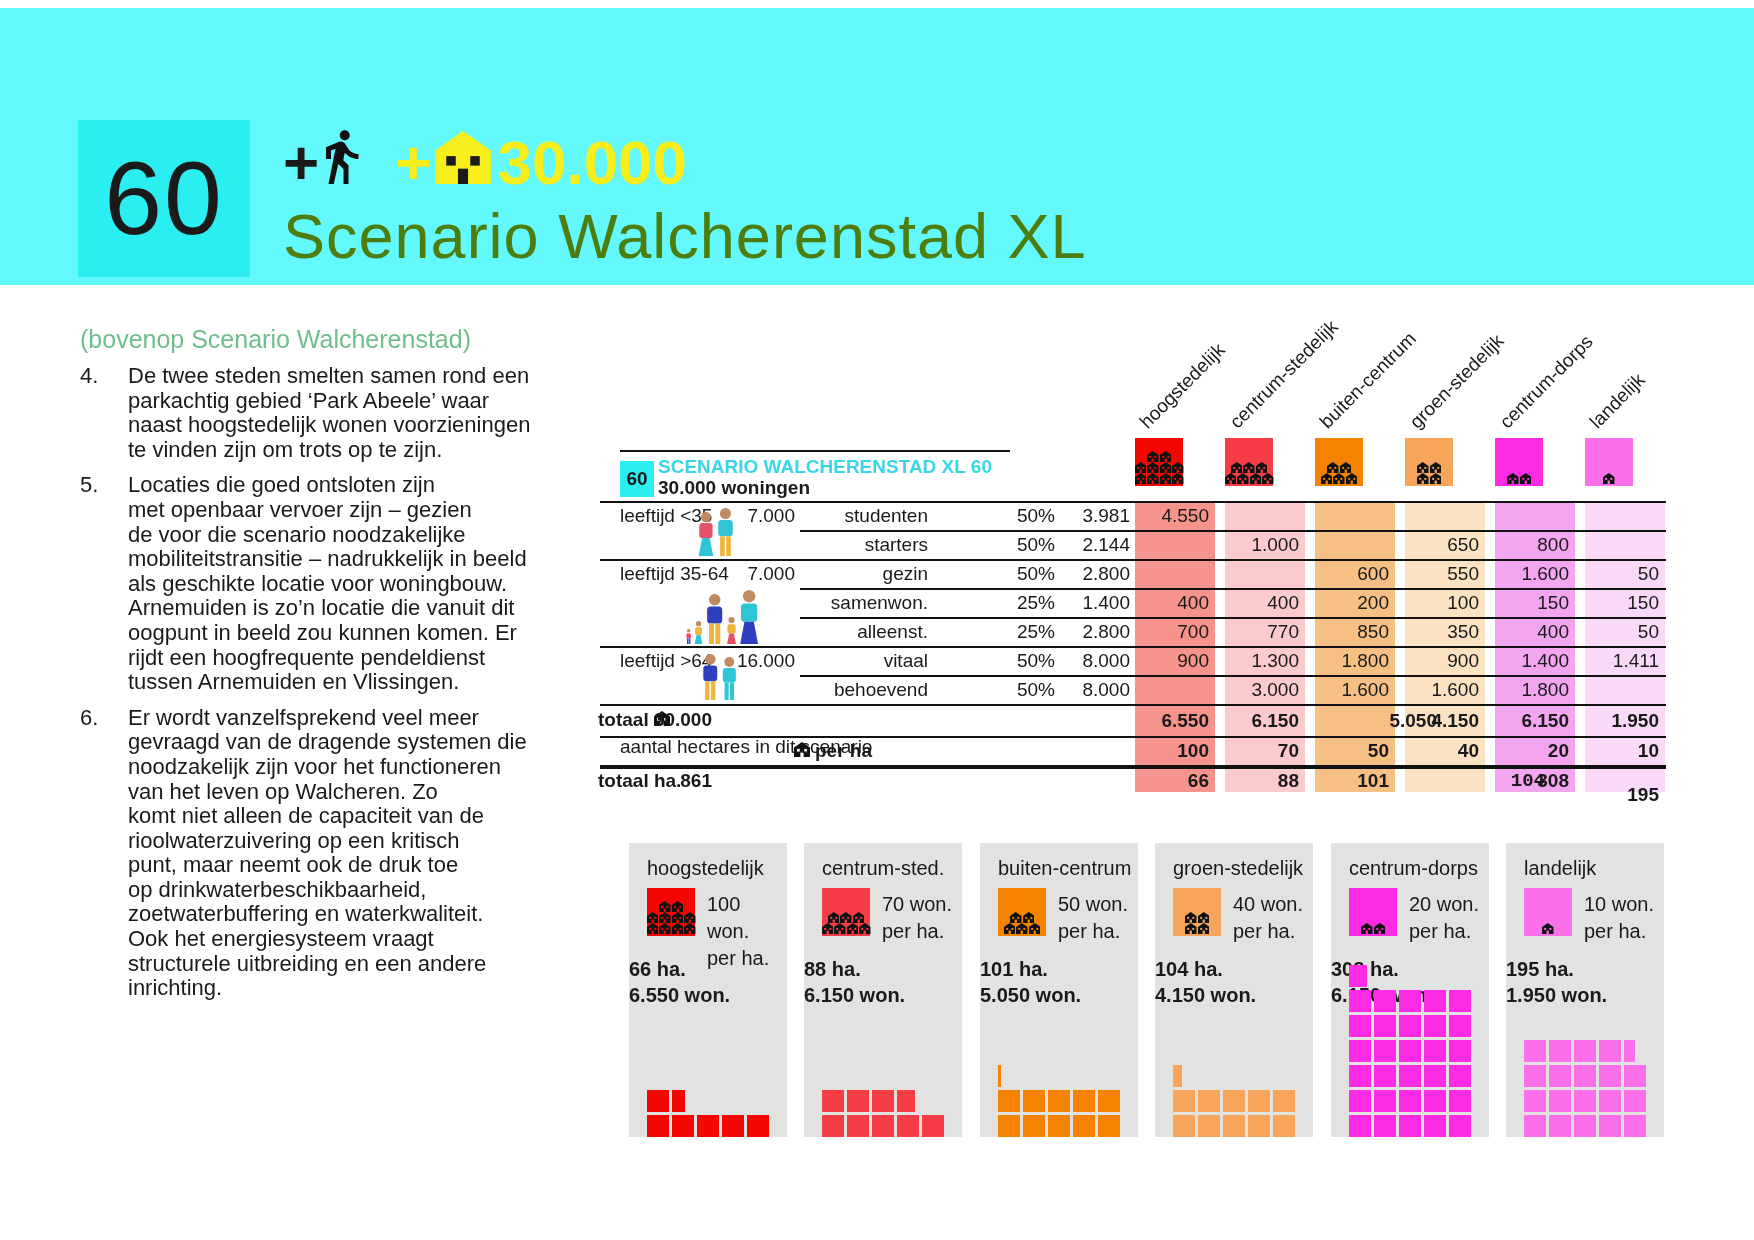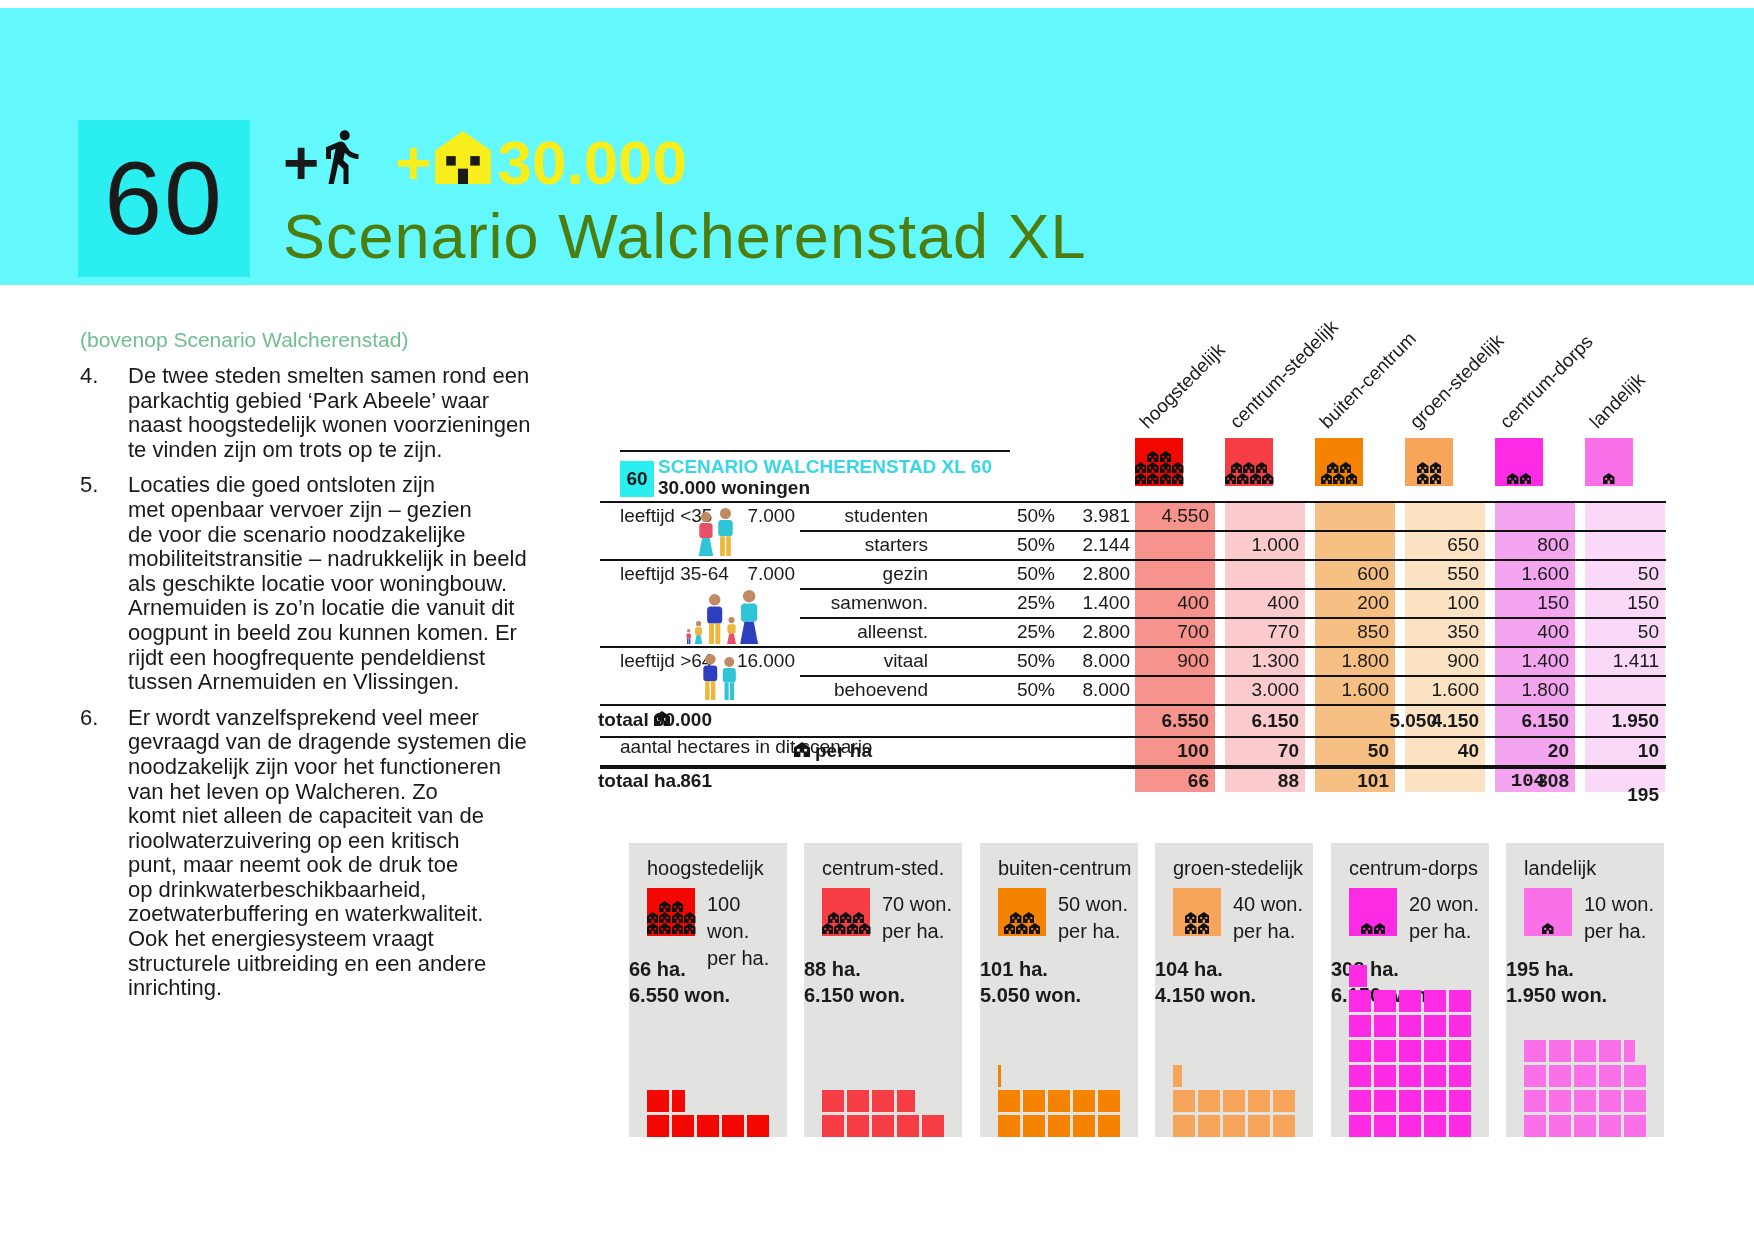--- a/index.html
+++ b/index.html
@@ -11,21 +11,21 @@
             display:flex;align-items:center;justify-content:center;
             font-size:104px;font-weight:500;letter-spacing:2px;}
   #band-content{position:absolute;left:283px;top:118px;}
   .band-line1{display:flex;align-items:center;height:72px;font-size:62px;font-weight:700;}
   .band-line1 .plus{font-weight:700;margin-right:2px;}
   .band-line1 .grp2{margin-left:34px;}
   #band-title{font-size:63px;font-weight:500;color:#4d7c0f;letter-spacing:1px;margin-top:2px;}
   
   #intro{position:absolute;left:80px;top:326px;width:505px;}
   #intro-heading{font-size:23px;font-weight:700;line-height:27px;}
-  #intro-sub{font-size:21px;font-weight:500;line-height:27px;}
+  #intro-sub{font-size:25px;font-weight:500;line-height:27px;}
   .intro-item{position:relative;margin-top:11px;padding-left:48px;}
   .intro-num{position:absolute;left:0;top:0;font-size:22px;font-weight:500;line-height:24.6px;}
   .intro-text{font-size:22px;font-weight:500;line-height:24.6px;white-space:pre-line;}
   
   .t{position:absolute;font-size:19px;line-height:29px;white-space:nowrap;}
   .tr{text-align:right;}
   .b{font-weight:700;}
   .line{position:absolute;background:#111;}
   .band-col{position:absolute;}
   .swatch{position:absolute;}

